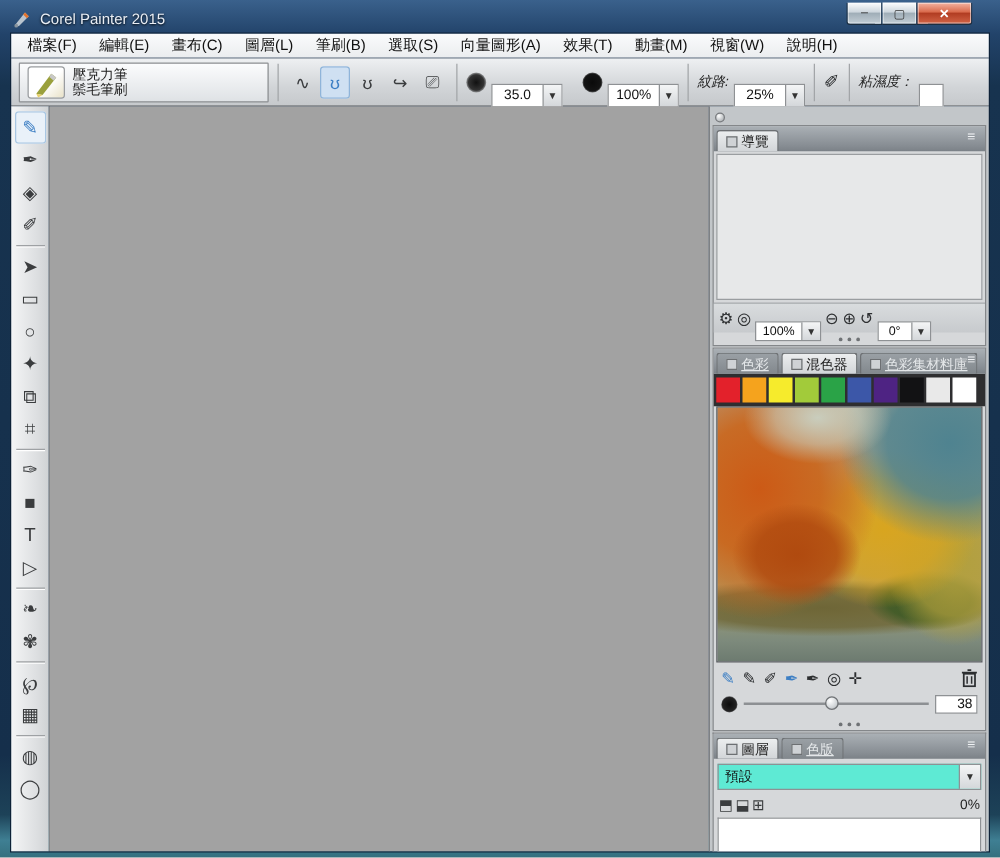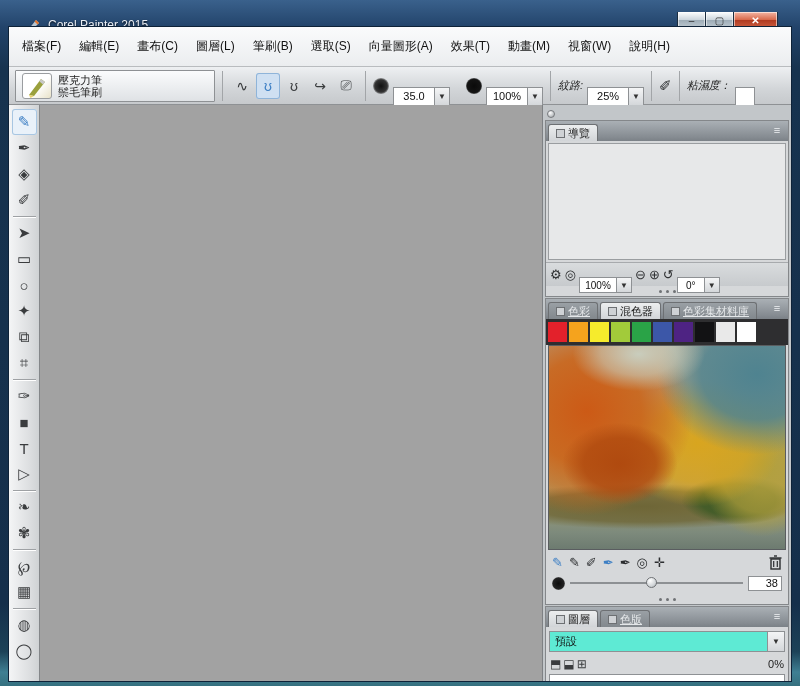--- a/index.html
+++ b/index.html
@@ -1,36 +1,36 @@
 <!DOCTYPE html>
 <html><head>
 <meta charset="utf-8">
 <style>
   * { margin:0; padding:0; box-sizing:border-box; }
   html,body { width:800px; height:686px; overflow:hidden; font-family:"Liberation Sans",sans-serif; }
   #frame { position:relative; width:800px; height:686px;
     background:linear-gradient(180deg,#3a618c 0%,#22436a 4%,#17334f 10%,#152f4b 88%,#1d4258 95%,#3f7f93 98%,#35707f 100%); }
 
   
-  #titlebar { position:absolute; top:12px; left:0; right:0; height:26px; display:flex; align-items:center; padding-left:26px; }
+  #titlebar { position:absolute; top:2px; left:0; right:0; height:26px; display:flex; align-items:center; padding-left:10px; }
   #app-icon { width:16px; height:16px; margin-right:6px; }
   #title-text { color:#e9eef5; font-size:12px; text-shadow:0 1px 2px #000; }
   #win-controls { position:absolute; top:0; right:22px; display:flex; }
   .winbtn { height:18px; display:flex; align-items:center; justify-content:center; color:#fff; font-size:10px;
     border:1px solid #1c2e40; border-top:none; background:linear-gradient(#fdfeff,#cdd6dd 45%,#9fadb7 50%,#c3ced6); color:#333;
     box-shadow:inset 0 0 0 1px rgba(255,255,255,.55); }
   .winbtn.min { width:29px; border-bottom-left-radius:3px; }
   .winbtn.max { width:27px; border-left:none; border-right:none; }
   .winbtn.close { width:45px; background:linear-gradient(#f4b6a4,#d96a4c 45%,#b13c22 50%,#d26446); color:#fff; border-bottom-right-radius:3px; font-weight:bold; }
 
   
   #inner { position:absolute; top:26px; left:8px; right:8px; bottom:4px; display:flex; flex-direction:column; border:1px solid #0e2238; }
 
   
-  #menubar { height:40px; background:linear-gradient(#fafbfc,#ebedef); border-bottom:1px solid #b9bcbf; display:flex; align-items:center; padding-left:4px; }
+  #menubar { height:20px; background:linear-gradient(#fafbfc,#ebedef); border-bottom:1px solid #b9bcbf; display:flex; align-items:center; padding-left:4px; }
   .menu-item { font-size:12px; color:#111; padding:3px 9px; cursor:default; }
 
   
   #propbar { height:38px; background:linear-gradient(#eef0f2,#d2d5d8 60%,#c6c9cc); border-bottom:1px solid #8e9194; display:flex; align-items:center; padding:0 6px; gap:4px; }
   #brush-selector { display:flex; align-items:center; width:200px; height:32px; border:1px solid #8e9194; border-radius:1px;
     background:linear-gradient(#fbfcfd,#dfe2e5); padding:2px 6px; gap:6px; }
   #brush-thumb { width:30px; height:26px; border:1px solid #9a9da0; border-radius:3px; background:linear-gradient(135deg,#ffffff 55%,#e8e2c8); position:relative; }
   #brush-thumb svg { position:absolute; left:2px; top:1px; }
   .brush-lines { display:flex; flex-direction:column; line-height:12px; }
   .brush-lines span { font-size:11px; color:#1a1a1a; }
@@ -47,21 +47,21 @@
   
   #workspace { flex:1; display:flex; min-height:0; }
   #toolbox { width:31px; background:linear-gradient(90deg,#f4f5f6,#dcdee0 70%,#cfd2d4); border-right:1px solid #84878a; display:flex; flex-direction:column; align-items:center; padding-top:4px; overflow:hidden; }
   .tool { width:25px; height:26px; display:flex; align-items:center; justify-content:center; font-size:15px; color:#3a3c3e; position:relative; }
   .tool.sel { color:#3d7fc4; background:#e9f1f9; border-radius:3px; box-shadow:inset 0 0 0 1px #a8c6e2; }
   .tdiv { width:23px; height:1px; background:#9ea1a4; margin:3px 0; box-shadow:0 1px 0 #fff; }
 
   #canvas { flex:1; background:#a2a2a2; }
 
   
-  #dock { width:249px; background:#c2c6c9; border-left:1px solid #7e8184; display:flex; flex-direction:column; padding:2px 2px 0 2px; }
+  #dock { width:224px; background:#c2c6c9; border-left:1px solid #7e8184; display:flex; flex-direction:column; padding:2px 2px 0 2px; }
   #dock-top { height:13px; display:flex; align-items:center; padding-left:2px; }
   #collapse-dot { width:8px; height:8px; border-radius:50%; background:radial-gradient(circle at 35% 30%,#fff,#b9bdc0 70%,#8e9194); border:1px solid #777a7d; }
 
   .panel { display:flex; flex-direction:column; border:1px solid #84878a; background:#d6d8da; margin-bottom:1px; }
   .phead { height:20px; background:linear-gradient(#aab0b5,#868c92 80%,#7b8187); display:flex; align-items:flex-end; padding:0 2px; position:relative; }
   .ptab { display:flex; align-items:center; gap:3px; height:17px; padding:0 7px; font-size:11px; margin-right:2px; border-radius:3px 3px 0 0; }
   .ptab .ticon { width:9px; height:9px; border:1px solid #6d7073; background:#cfd2d5; display:inline-block; }
   .ptab.active { background:linear-gradient(#eceeef,#d2d5d8); color:#1a1a1a; border:1px solid #6d7073; border-bottom:none; }
   .ptab.inactive { background:linear-gradient(#9aa0a5,#82888d); color:#e4e7e9; border:1px solid #6d7073; border-bottom:none;text-decoration:underline; }
   .pmenu { position:absolute; right:4px; top:4px; width:14px; color:#f0f2f4; font-size:11px; line-height:11px; text-align:center; }

